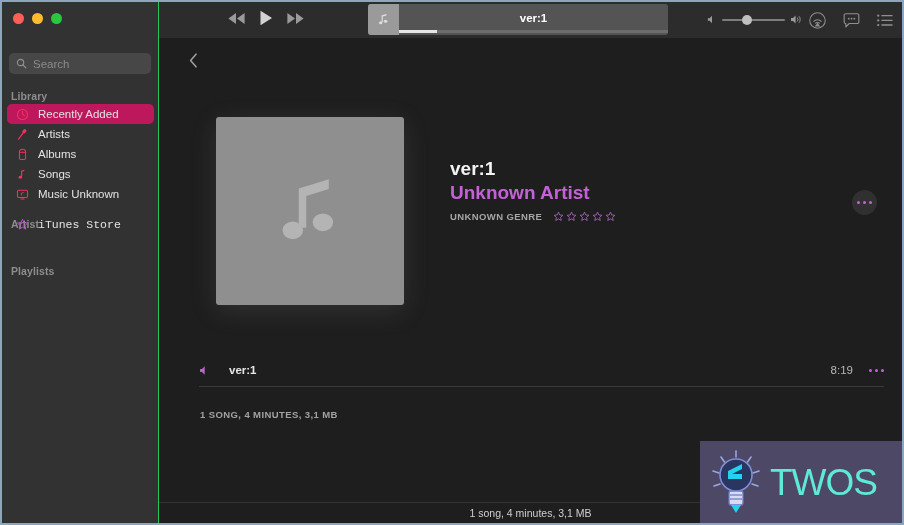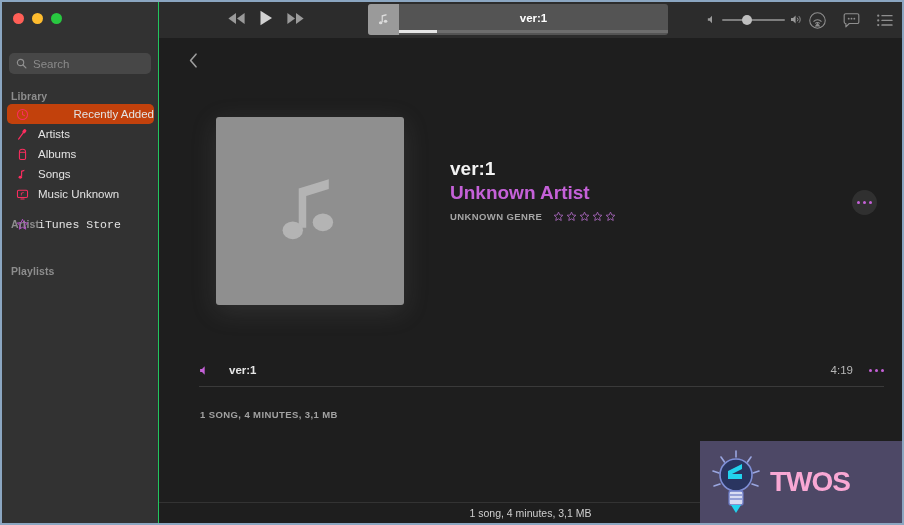--- a/index.html
+++ b/index.html
@@ -93,21 +93,21 @@
   }
   .nav-item {
     display: flex;
     align-items: center;
     height: 20px;
     padding-left: 9px;
     border-radius: 5px;
     box-sizing: border-box;
     margin-bottom: 0px;
   }
-  .nav-item.active { background: #c2410c; justify-content: space-between; }
+  .nav-item.active { background: #be185d; }
   .nav-item .ico {
     width: 13px; height: 13px;
     flex: 0 0 13px;
     margin-right: 9px;
     display: flex;
     align-items: center;
     justify-content: center;
   }
   .nav-item .label {
     font-size: 11.5px;
@@ -383,23 +383,23 @@
     right: 0; bottom: 0;
     width: 202px; height: 82px;
     background: #4d4866;
     display: flex;
     align-items: center;
     gap: 6px;
     padding-left: 8px;
     box-sizing: border-box;
   }
   .wm-text {
-    font-size: 28px;
-    font-weight: bold;
-    color: #f9a8d4;
+    font-size: 37px;
+    font-weight: normal;
+    color: #5eead4;
     letter-spacing: -1px;
     line-height: 1;
   }
 </style>
 </head>
 <body>
 
 <div id="app">
 
   <div class="sidebar">
@@ -611,21 +611,21 @@
       <i></i>
     </div>
 
     <div class="track-row">
       <span class="track-speaker">
         <svg width="11" height="11" viewBox="0 0 12 12">
           <polygon points="1.2,4.3 3.3,4.3 6.2,1.4 6.2,10.6 3.3,7.7 1.2,7.7" fill="#c561d8"></polygon>
         </svg>
       </span>
       <span class="track-name">ver:1</span>
-      <span class="track-time">4:19</span>
+      <span class="track-time">8:19</span>
       <span class="track-more">
         <i></i>
         <i></i>
         <i></i>
       </span>
     </div>
 
     <div class="divider"></div>
 
     <div class="summary">1 SONG, 4 MINUTES, 3,1 MB</div>

